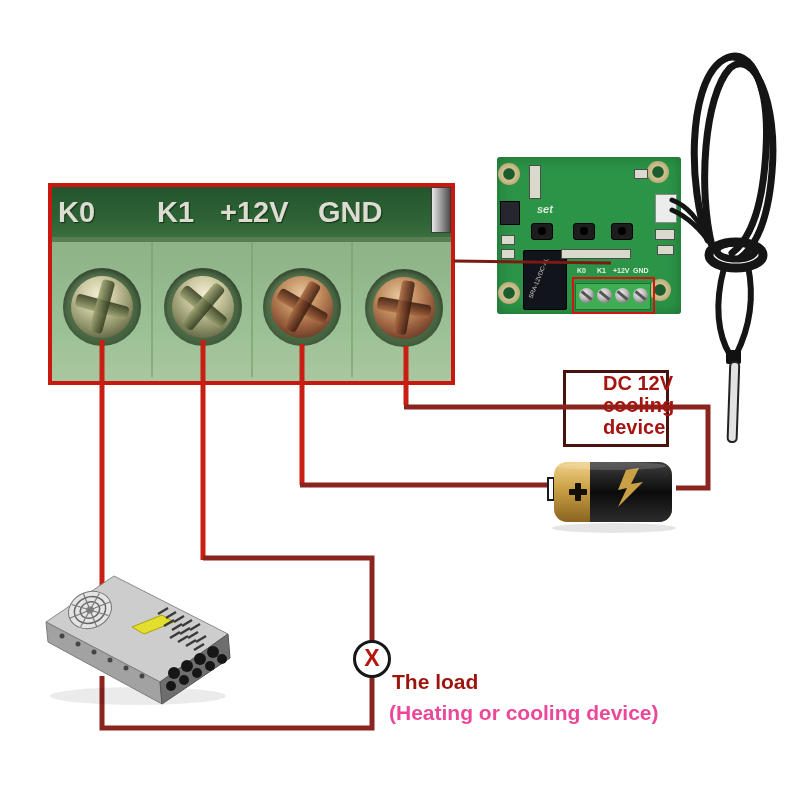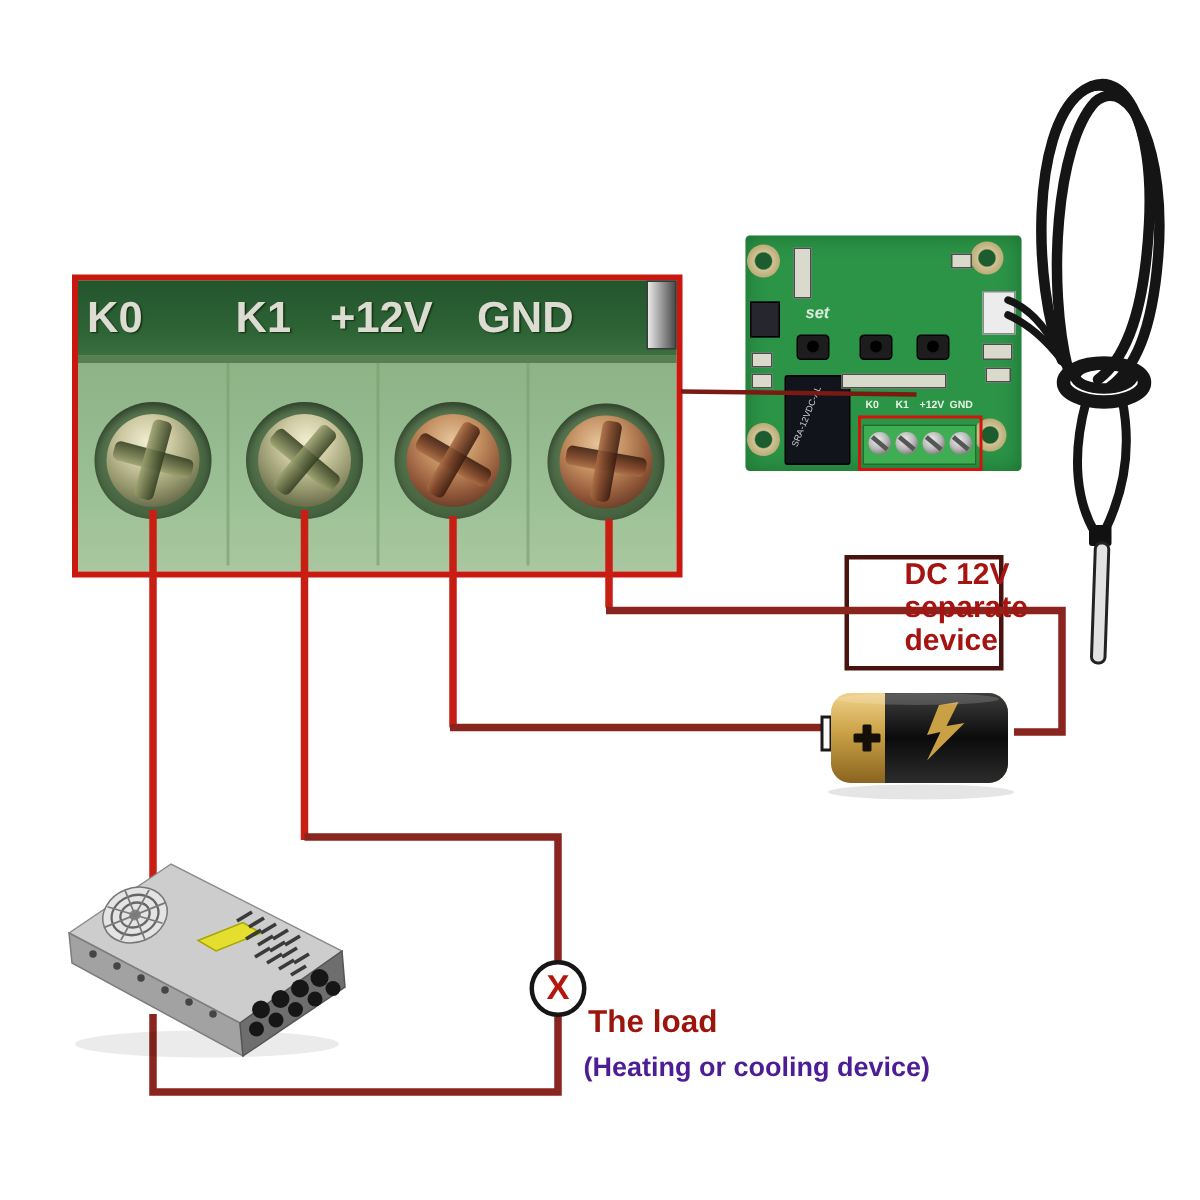--- a/index.html
+++ b/index.html
@@ -58,21 +58,21 @@
   
   .dcbox-bg{left:563px;top:370px;width:100px;height:71px;background:#fff;border:3px solid #4a120e;z-index:4;}
   .dcbox-text{left:563px;top:372px;width:106px;text-align:left;z-index:6;color:#a51410;
        font-weight:bold;font-size:20px;line-height:22px;margin-left:40px;}
 
   
   .xcircle{left:353px;top:640px;width:32px;height:32px;border:3px solid #161616;border-radius:50%;
        background:#fff;z-index:6;text-align:center;}
   .xcircle span{color:#b5160e;font-weight:bold;font-size:23px;line-height:31px;}
   .load-title{left:392px;top:670px;color:#9c150c;font-weight:bold;font-size:21px;z-index:6;}
-  .load-sub{left:389px;top:701px;color:#4c1d95;font-weight:bold;font-size:18px;z-index:6;}
+  .load-sub{left:389px;top:701px;color:#ec4899;font-weight:bold;font-size:21px;z-index:6;}
 
   svg{display:block;}
   .layer{pointer-events:none;}
 </style>
 </head>
 <body>
 
 <div id="canvas">
 
   <div class="abs closeup">
@@ -185,21 +185,21 @@
       <path d="M203 558 L372 558 L372 642" stroke="#8a241e" stroke-width="5"></path>
       <path d="M372 674 L372 728 L102 728 L102 676" stroke="#8a241e" stroke-width="5"></path>
       <path d="M300 485 L552 485" stroke="#8a241e" stroke-width="5"></path>
       <path d="M404 407 L708 407 L708 488 L676 488" stroke="#8a241e" stroke-width="5"></path>
       <path d="M454 261 L611 263" stroke="#7a1a12" stroke-width="3"></path>
     </g>
   </svg>
 
   <div class="abs dcbox-text">
     <div>DC 12V</div>
-    <div>separate</div>
+    <div>cooling</div>
     <div>device</div>
   </div>
 
   <svg class="abs layer" style="left:540px;top:452px;z-index:6" width="145" height="84" viewBox="0 0 145 84">
     <defs>
       <linearGradient id="goldg" x1="0" y1="0" x2="0" y2="1">
         <stop offset="0" stop-color="#f0d18a"></stop>
           <stop offset="0.45" stop-color="#caa045"></stop>
           <stop offset="1" stop-color="#8a6420"></stop>
       </linearGradient>

